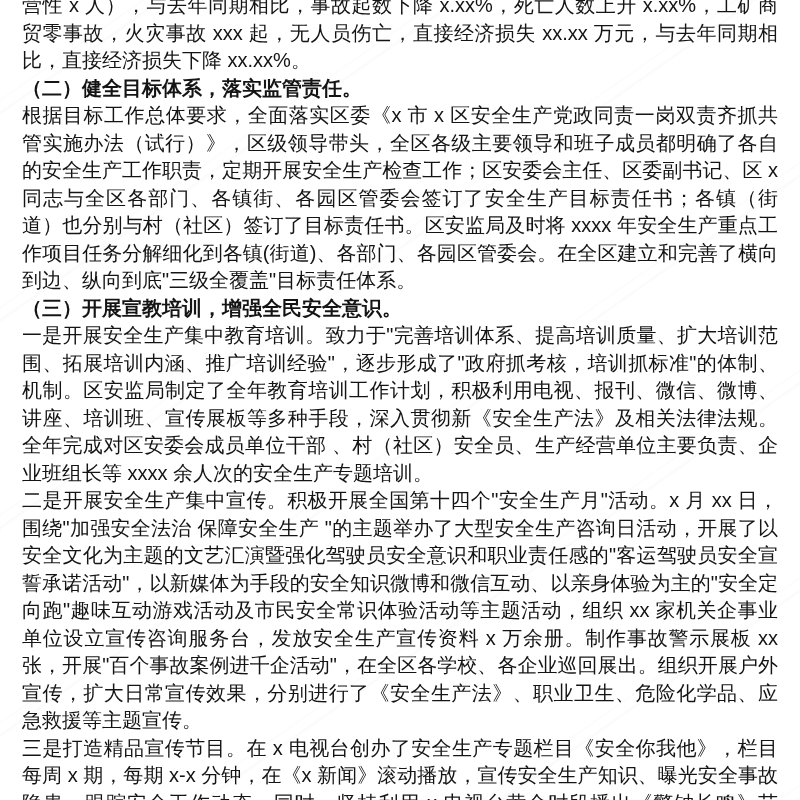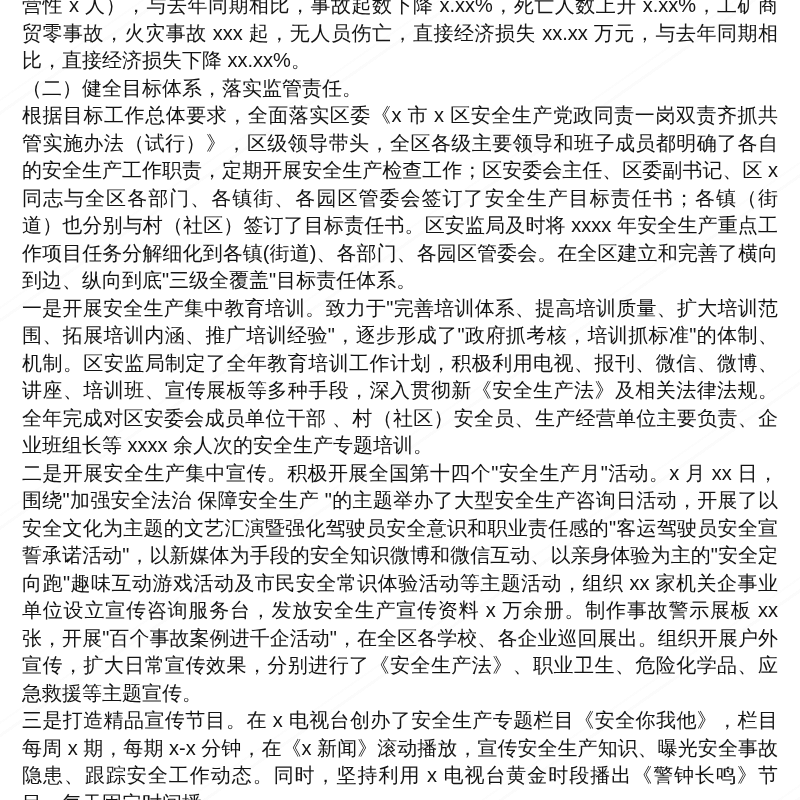--- a/index.html
+++ b/index.html
@@ -21,21 +21,21 @@
     font-size: 20px;
     line-height: 27.5px;
     color: #141414;
     text-align: justify;
   }
   .page p {
     margin: 0;
     padding: 0;
   }
   .page p.heading {
-    font-weight: normal;
+    font-weight: bold;
     text-align: left;
   }
   .watermark-layer {
     position: absolute;
     top: 0;
     left: 0;
     width: 800px;
     height: 800px;
     pointer-events: none;
     background:
@@ -56,17 +56,18 @@
 </head>
 <body>
 
 <div class="watermark-layer"></div>
 
 <main class="page">
   <div>
       <p class="body">营性 x 人），与去年同期相比，事故起数下降 x.xx%，死亡人数上升 x.xx%，工矿商贸零事故，火灾事故 xxx 起，无人员伤亡，直接经济损失 xx.xx 万元，与去年同期相比，直接经济损失下降 xx.xx%。</p>
       <p class="heading">（二）健全目标体系，落实监管责任。</p>
       <p class="body">根据目标工作总体要求，全面落实区委《x 市 x 区安全生产党政同责一岗双责齐抓共管实施办法（试行）》，区级领导带头，全区各级主要领导和班子成员都明确了各自的安全生产工作职责，定期开展安全生产检查工作；区安委会主任、区委副书记、区 x 同志与全区各部门、各镇街、各园区管委会签订了安全生产目标责任书；各镇（街道）也分别与村（社区）签订了目标责任书。区安监局及时将 xxxx 年安全生产重点工作项目任务分解细化到各镇(街道)、各部门、各园区管委会。在全区建立和完善了横向到边、纵向到底"三级全覆盖"目标责任体系。</p>
+      <p class="heading">（三）开展宣教培训，增强全民安全意识。</p>
       <p class="body">一是开展安全生产集中教育培训。致力于"完善培训体系、提高培训质量、扩大培训范围、拓展培训内涵、推广培训经验"，逐步形成了"政府抓考核，培训抓标准"的体制、机制。区安监局制定了全年教育培训工作计划，积极利用电视、报刊、微信、微博、讲座、培训班、宣传展板等多种手段，深入贯彻新《安全生产法》及相关法律法规。全年完成对区安委会成员单位干部 、村（社区）安全员、生产经营单位主要负责、企业班组长等 xxxx 余人次的安全生产专题培训。</p>
       <p class="body">二是开展安全生产集中宣传。积极开展全国第十四个"安全生产月"活动。x 月 xx 日，围绕"加强安全法治 保障安全生产 "的主题举办了大型安全生产咨询日活动，开展了以安全文化为主题的文艺汇演暨强化驾驶员安全意识和职业责任感的"客运驾驶员安全宣誓承诺活动"，以新媒体为手段的安全知识微博和微信互动、以亲身体验为主的"安全定向跑"趣味互动游戏活动及市民安全常识体验活动等主题活动，组织 xx 家机关企事业单位设立宣传咨询服务台，发放安全生产宣传资料 x 万余册。制作事故警示展板 xx 张，开展"百个事故案例进千企活动"，在全区各学校、各企业巡回展出。组织开展户外宣传，扩大日常宣传效果，分别进行了《安全生产法》、职业卫生、危险化学品、应急救援等主题宣传。</p>
       <p class="body">三是打造精品宣传节目。在 x 电视台创办了安全生产专题栏目《安全你我他》，栏目每周 x 期，每期 x-x 分钟，在《x 新闻》滚动播放，宣传安全生产知识、曝光安全事故隐患、跟踪安全工作动态。同时，坚持利用 x 电视台黄金时段播出《警钟长鸣》节目，每天固定时间播</p>
     </div>
 </main>
 
 </body></html>

